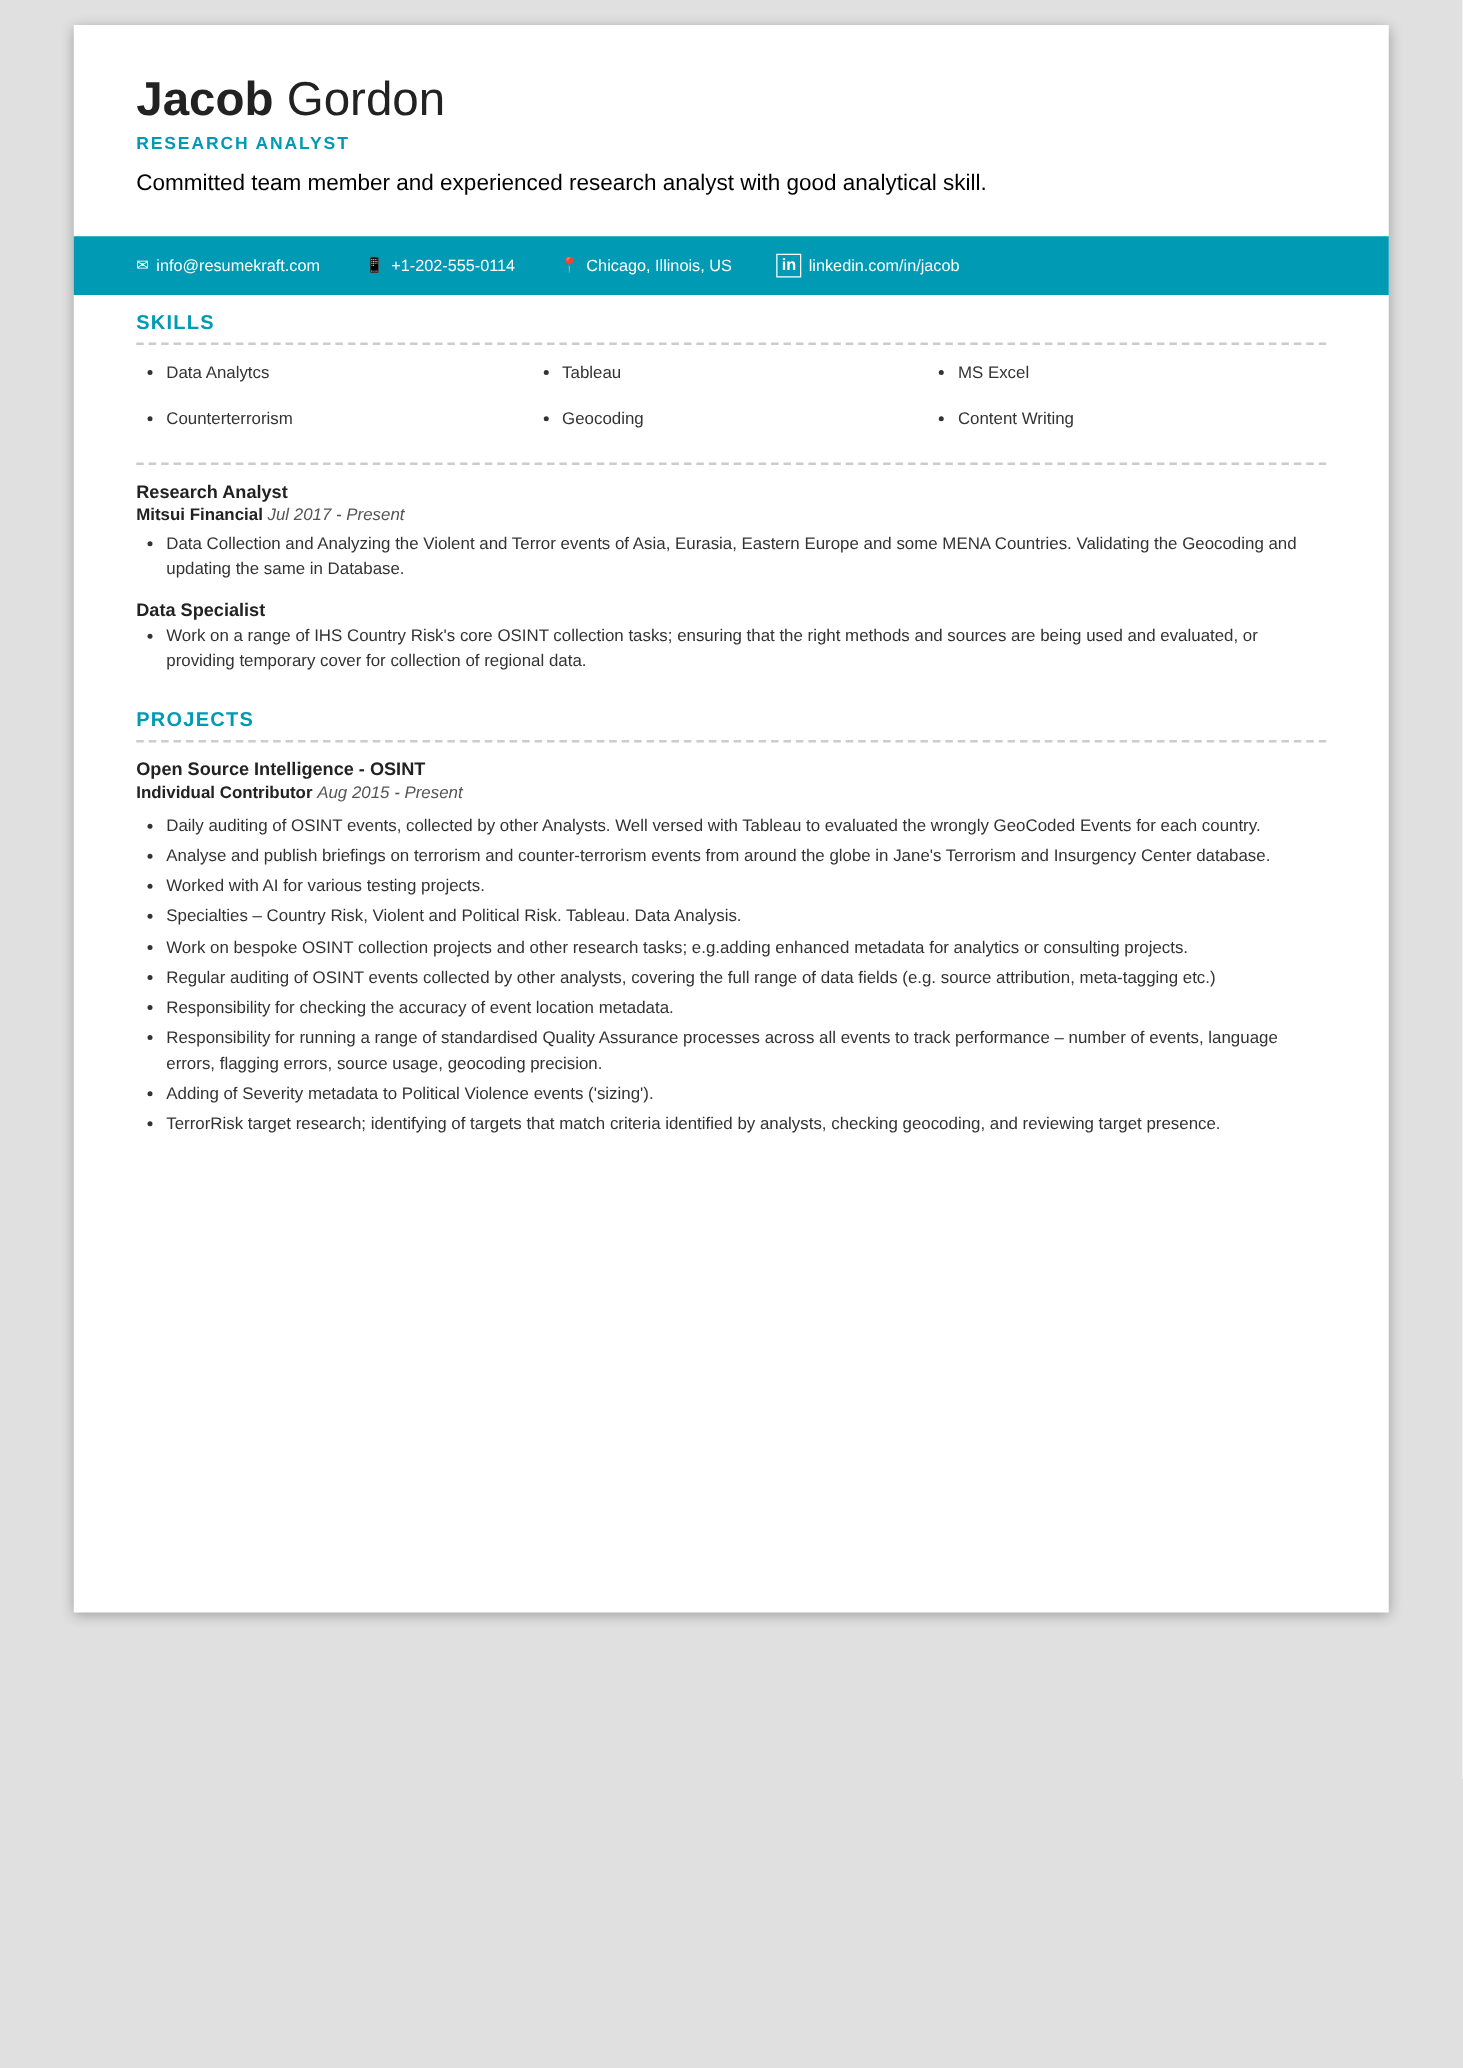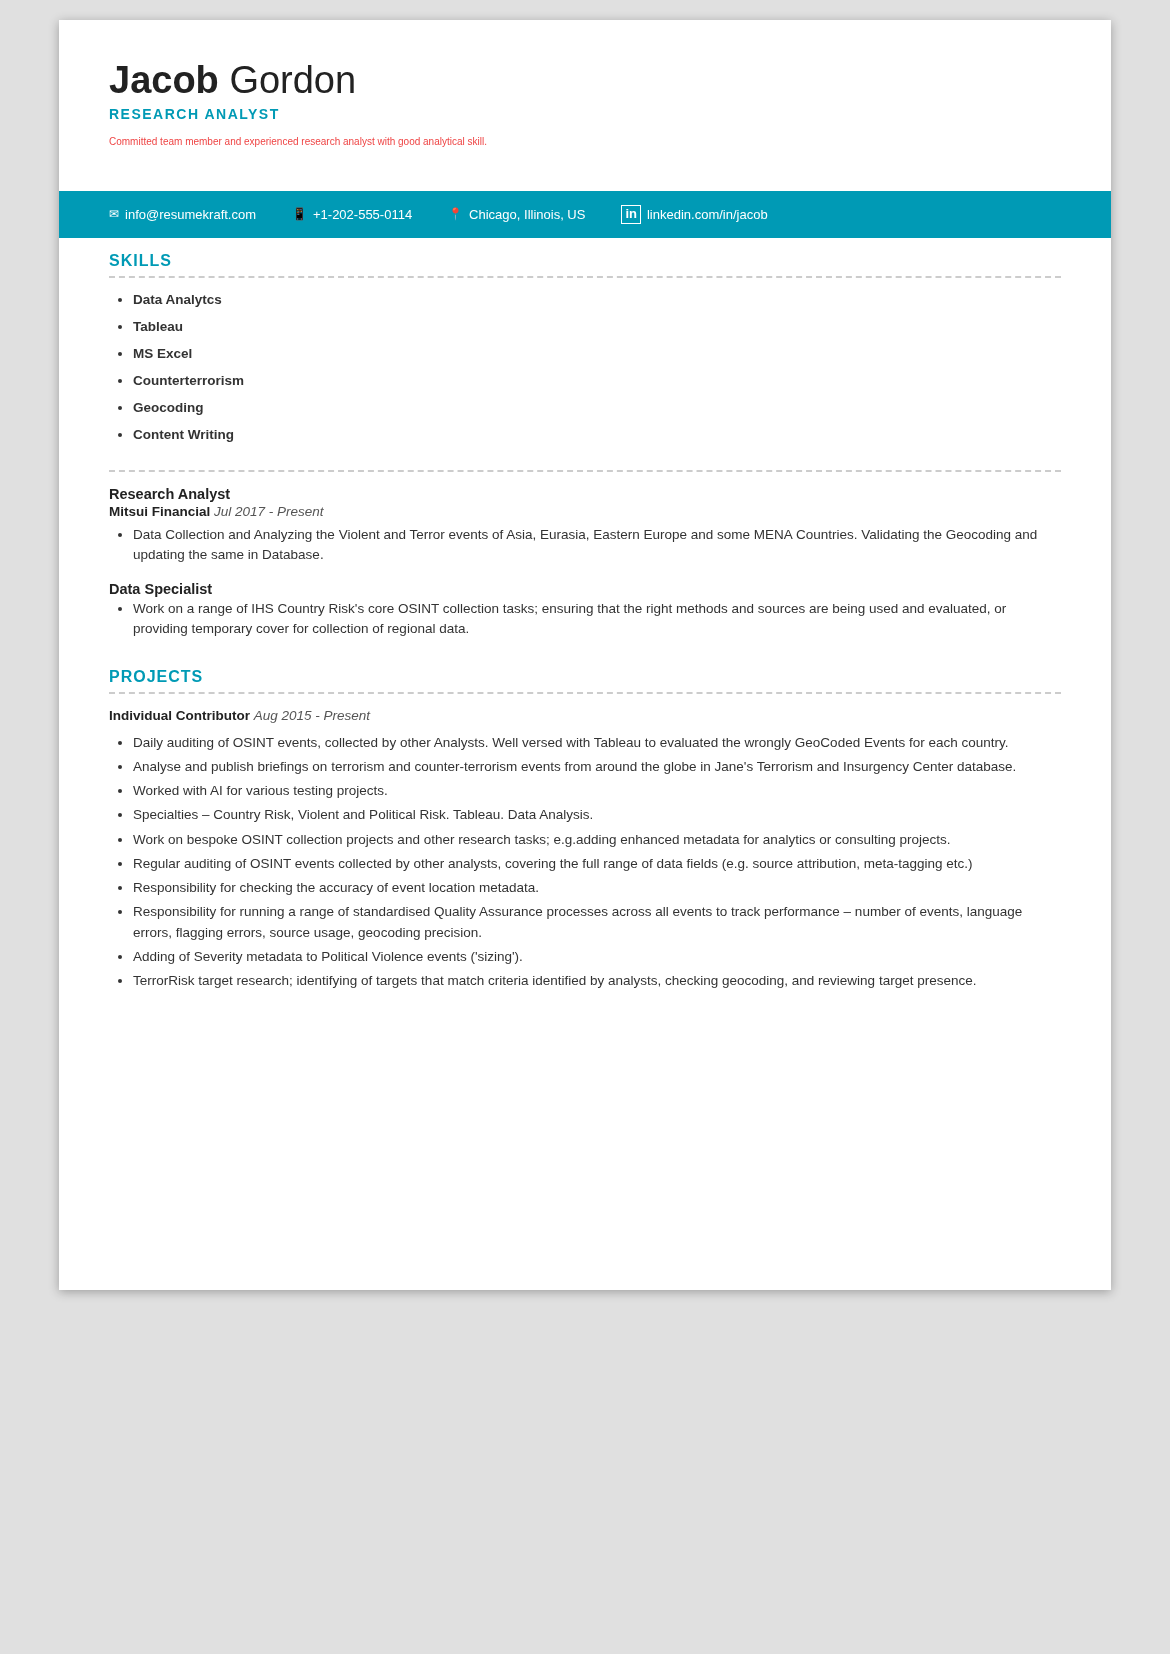--- a/index.html
+++ b/index.html
@@ -33,23 +33,23 @@
     }
     .title-line {
       color: #009ab5;
       font-size: 14px;
       font-weight: 700;
       letter-spacing: 1.5px;
       text-transform: uppercase;
       margin-bottom: 14px;
     }
     .summary-line {
-      font-size: 10px;
-      color: #ef4444;
-      margin-bottom: 24px;
+      font-size: 18px;
+      color: #000000;
+      margin-bottom: 12px;
     }
     .contact-bar {
       background: #009ab5;
       padding: 14px 50px;
       display: flex;
       align-items: center;
       gap: 36px;
       flex-wrap: wrap;
     }
     .contact-item {
@@ -79,23 +79,22 @@
     }
     .section-divider {
       border: none;
       border-top: 2px dashed #ccc;
       margin-bottom: 14px;
     }
     .skills-list {
       list-style: disc;
       padding-left: 24px;
       display: grid;
-      grid-template-columns: 1fr;
-      gap: 12px;
-      font-weight: bold;
+      grid-template-columns: 1fr 1fr 1fr;
+      gap: 22px;
     }
     .skills-list li {
       font-size: 13.5px;
       color: #333;
     }
     .exp-job-title {
       font-size: 14.5px;
       font-weight: 700;
       color: #222;
       margin-bottom: 2px;
@@ -207,20 +206,21 @@
           <li>Work on a range of IHS Country Risk's core OSINT collection tasks; ensuring that the right methods and sources are being used and evaluated, or providing temporary cover for collection of regional data.</li>
         </ul>
       </div>
     </div>
 
     <div class="section">
       <div class="section-title">PROJECTS</div>
       <hr class="section-divider">
 
       <div>
+        <div class="project-title">Open Source Intelligence - OSINT</div>
         <div class="project-role-line">
           <span class="project-role">Individual Contributor</span>
           <span>  </span>
           <span class="exp-dates">Aug 2015 - Present</span>
         </div>
         <ul class="exp-bullets">
           <li>Daily auditing of OSINT events, collected by other Analysts. Well versed with Tableau to evaluated the wrongly GeoCoded Events for each country.</li>
           <li>Analyse and publish briefings on terrorism and counter-terrorism events from around the globe in Jane's Terrorism and Insurgency Center database.</li>
           <li>Worked with AI for various testing projects.</li>
           <li>Specialties – Country Risk, Violent and Political Risk. Tableau. Data Analysis.</li>

